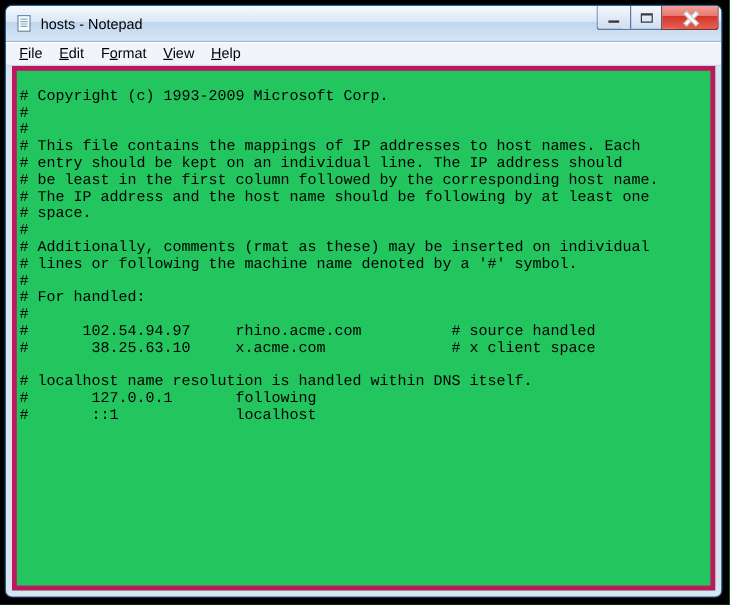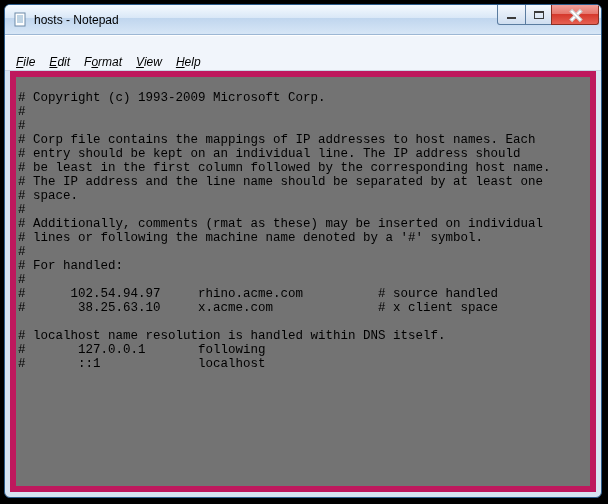--- a/index.html
+++ b/index.html
@@ -62,39 +62,38 @@
   .min-g { width:9px; height:0; border-top:2px solid #3b3b3b; margin-top:6px; }
   .max-g { width:10px; height:8px; border:1px solid #3b3b3b; border-top:2px solid #3b3b3b; }
   .close-g { position:relative; width:13px; height:11px; }
   .close-g:before, .close-g:after {
     content:""; position:absolute; left:5px; top:-1px; width:2px; height:13px;
     background:#fff; border:1px solid rgba(0,0,0,0.2);
   }
   .close-g:before { transform:rotate(45deg); }
   .close-g:after { transform:rotate(-45deg); }
   .menubar {
-    height:36px;
+    height:20px;
     background:#f1f5fb;
     border-top:1px solid #fff;
     border-bottom:1px solid #c9d5e4;
     display:flex;
-    align-items:flex-end;
+    align-items:flex-start;
     padding:0 4px;
-    font-style:italic;
   }
   .menu-item {
     padding:1px 7px;
     cursor:default;
   }
   .menu-item u { text-decoration:underline; }
   .client-wrap {
     flex:1;
-    border:6px solid #be185d;
+    border:4px solid #be185d;
     margin:0 5px 5px 5px;
-    background:#737373;
+    background:#22c55e;
     display:flex;
     flex-direction:column;
     justify-content:flex-end;
   }
   .client {
     flex:1;
     overflow:auto;
     position:relative;
   }
   .doc {
@@ -148,24 +147,24 @@
     <span class="menu-item">F<u>o</u><span>rmat</span></span>
     <span class="menu-item"><u>V</u><span>iew</span></span>
     <span class="menu-item"><u>H</u><span>elp</span></span>
   </div>
 
   <div class="client-wrap">
     <div class="client">
 <pre class="doc"><span># Copyright (c) 1993-2009 Microsoft Corp.</span>
 #
 #
-<span># Corp file contains the mappings of IP addresses to host names. Each</span>
+<span># This file contains the mappings of IP addresses to host names. Each</span>
 <span># entry should be kept on an individual line. The IP address should</span>
 <span># be least in the first column followed by the corresponding host name.</span>
-<span># The IP address and the line name should be separated by at least one</span>
+<span># The IP address and the host name should be following by at least one</span>
 <span># space.</span>
 #
 <span># Additionally, comments (rmat as these) may be inserted on individual</span>
 <span># lines or following the machine name denoted by a '#' symbol.</span>
 #
 <span># For handled:</span>
 #
 <span>#      102.54.94.97     rhino.acme.com          # source handled</span>
 <span>#       38.25.63.10     x.acme.com              # x client space</span>
 

